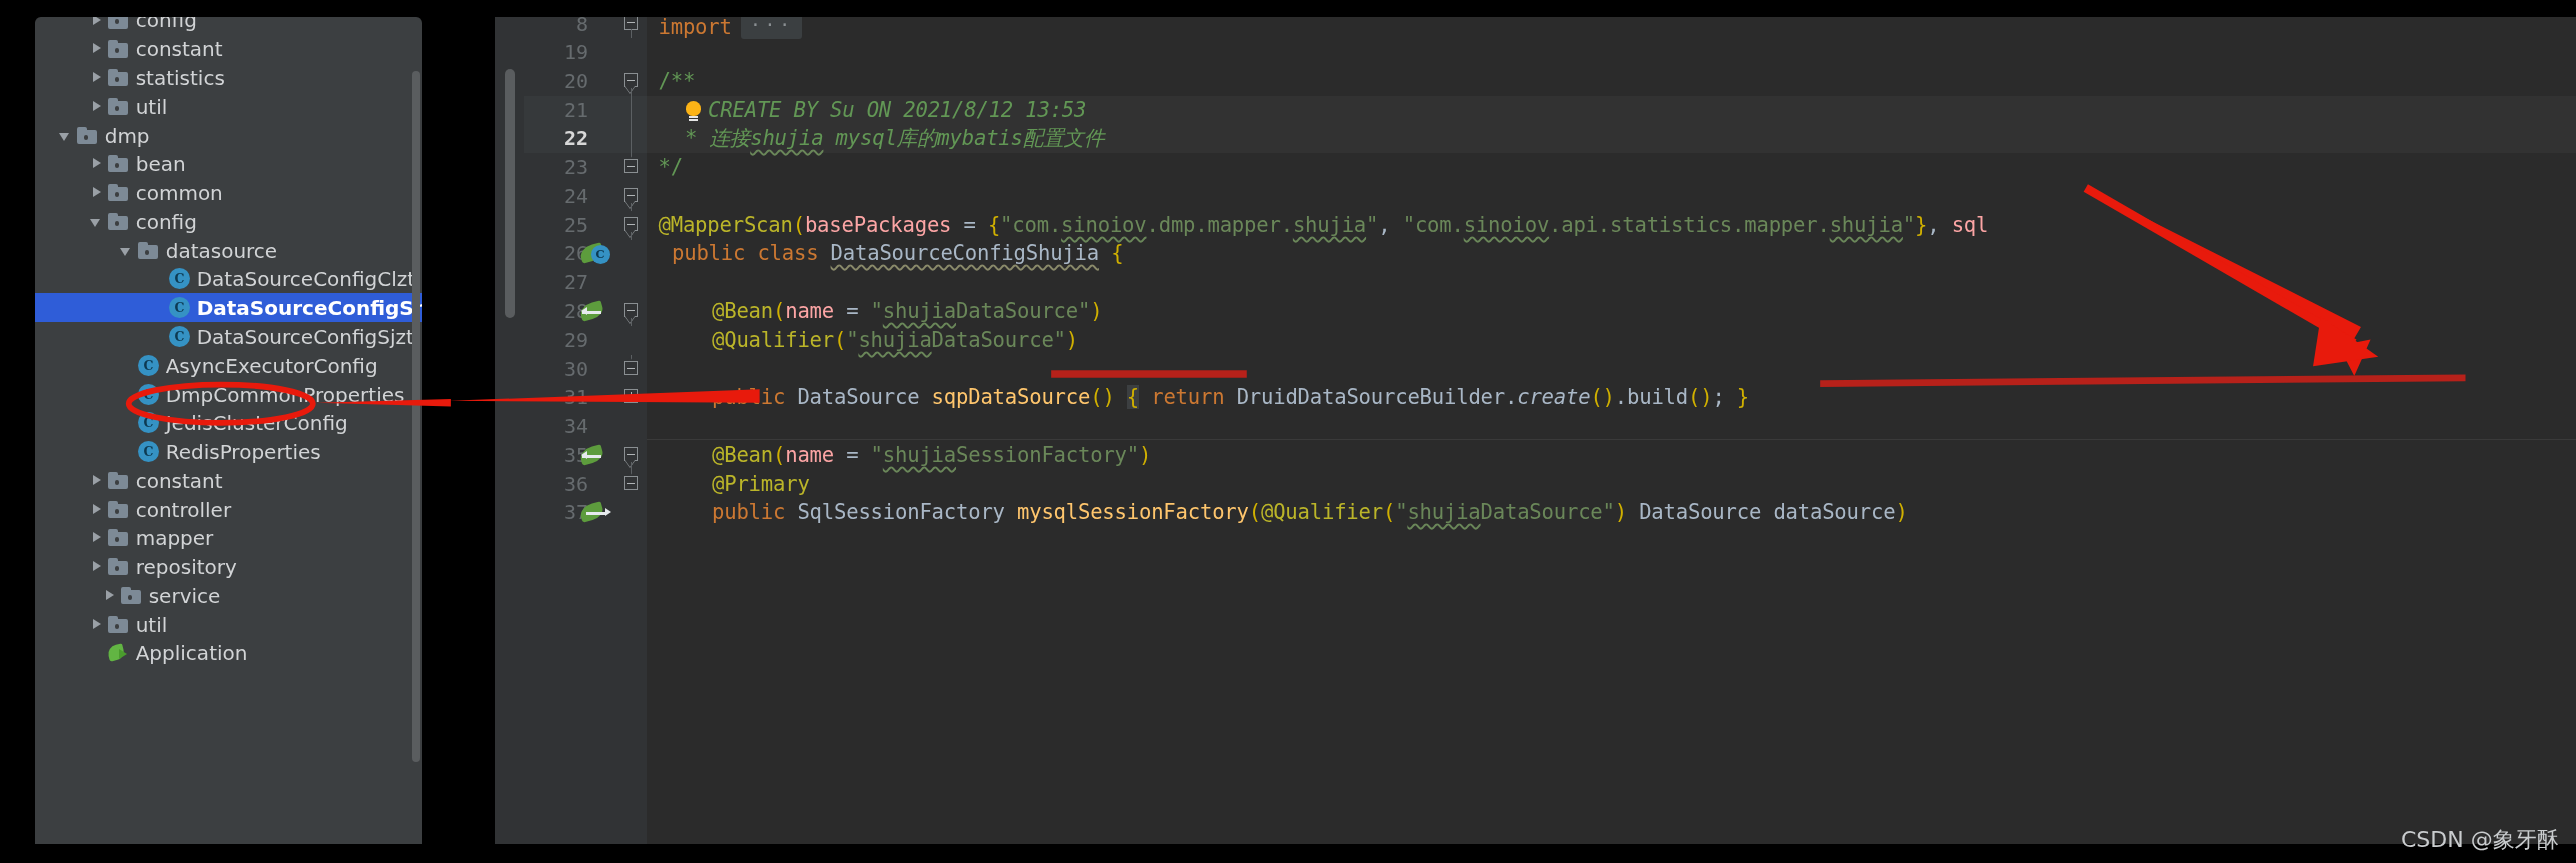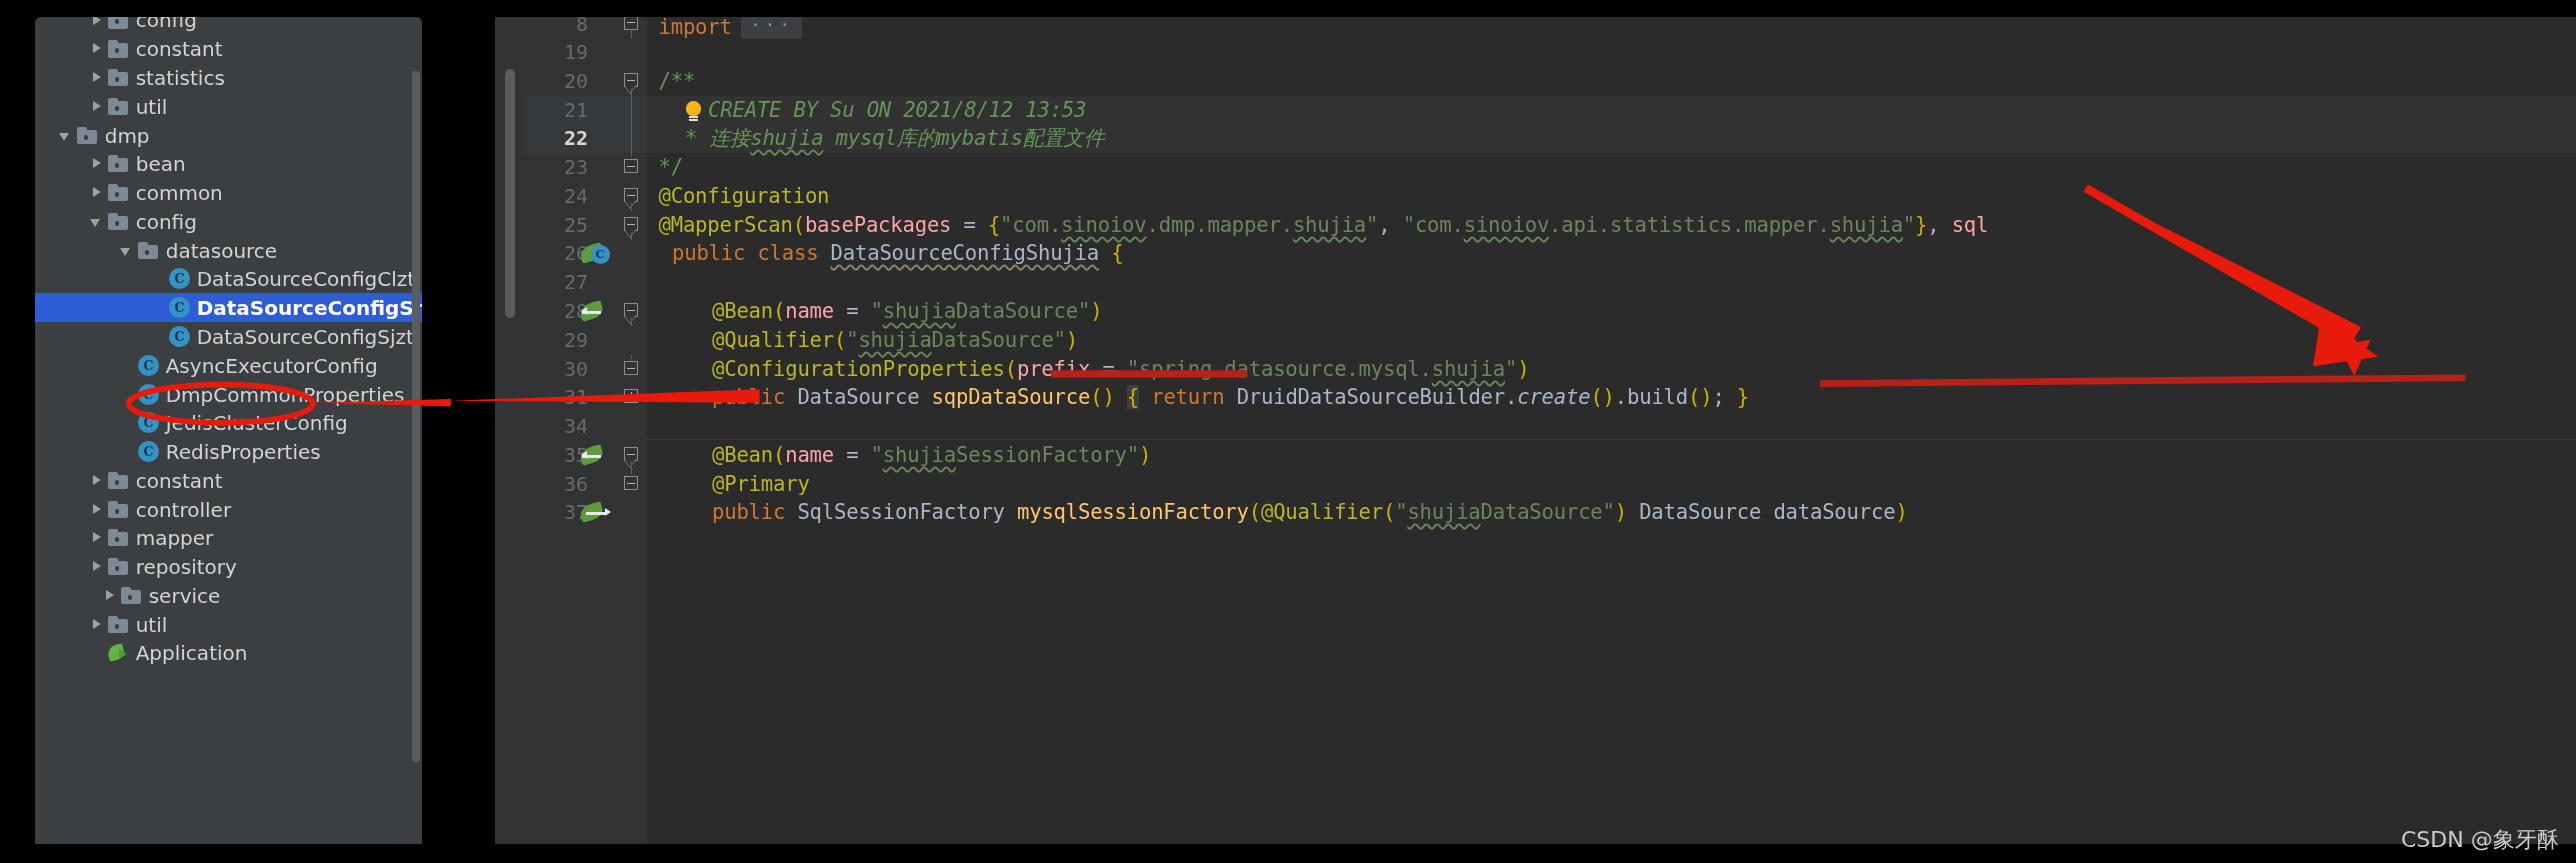--- a/index.html
+++ b/index.html
@@ -658,27 +658,25 @@
       </div>
     <div id="code-area">
         <div class="cline" style="top: -7.7px; padding-left: 11.5px;"><span class="kw">import</span><span class="import-fold">···</span></div>
         <div class="cline" style="top: 21px; padding-left: 11.5px;"></div>
         <div class="cline" style="top: 50px; padding-left: 11.5px;"><span class="cmtn">/**</span></div>
         <div class="hl-line-wide" style="top: 79px;"></div>
         <div class="cline" style="top: 79px; padding-left: 38px;"><span class="bulb"><span class="glass"></span><span class="base1"></span><span class="base2"></span></span><span class="cmt">CREATE BY Su ON 2021/8/12 13:53</span></div>
         <div class="hl-line-wide" style="top: 107px;"></div>
         <div class="cline" style="top: 107px; padding-left: 38px;"><span class="cmt">* 连接</span><span class="cmt squig">shujia</span><span class="cmt"> mysql库的mybatis配置文件</span></div>
         <div class="cline" style="top: 136px; padding-left: 11.5px;"><span class="cmtn">*/</span></div>
-        <div class="cline" style="top: 165px; padding-left: 11.5px;"><span class="anno">@Configuration</span></div>
         <div class="cline" style="top: 194px; padding-left: 11.5px;"><span class="anno">@MapperScan</span><span class="brace">(</span><span class="field">basePackages</span> <span class="punc">=</span> <span class="brace">{</span><span class="str">"com.</span><span class="str squig">sinoiov</span><span class="str">.dmp.mapper.</span><span class="str squig">shujia</span><span class="str">"</span><span class="punc">,</span> <span class="str">"com.</span><span class="str squig">sinoiov</span><span class="str">.api.statistics.mapper.</span><span class="str squig">shujia</span><span class="str">"</span><span class="brace">}</span><span class="punc">,</span> <span class="field">sql</span></div>
         <div class="cline" style="top: 222px; padding-left: 25px;"><span class="kw">public class</span> <span class="ident squig-w">DataSourceConfigShujia</span> <span class="brace">{</span></div>
         <div class="cline" style="top: 251px; padding-left: 11.5px;"></div>
         <div class="cline" style="top: 280px; padding-left: 65px;"><span class="anno">@Bean</span><span class="brace">(</span><span class="field">name</span> <span class="punc">=</span> <span class="str">"</span><span class="str squig">shujia</span><span class="str">DataSource"</span><span class="brace">)</span></div>
         <div class="cline" style="top: 309px; padding-left: 65px;"><span class="anno">@Qualifier</span><span class="brace">(</span><span class="str">"</span><span class="str squig">shujia</span><span class="str">DataSource"</span><span class="brace">)</span></div>
-        <div class="cline" style="top: 338px; padding-left: 65px;"><span class="anno">@ConfigurationProperties</span><span class="brace">(</span><span class="field">prefix</span> <span class="punc">=</span> <span class="str">"spring.datasource.mysql.</span><span class="str squig">shujia</span><span class="str">"</span><span class="brace">)</span></div>
         <div class="cline" style="top: 366px; padding-left: 65px;"><span class="kw">public</span> <span class="ident">DataSource</span> <span class="meth">sqpDataSource</span><span class="brace">()</span> <span class="curly-hl brace">{</span> <span class="kw">return</span> <span class="ident">DruidDataSourceBuilder</span><span class="punc">.</span><span class="cmt" style="color:#a9b7c6">create</span><span class="brace">()</span><span class="punc">.</span><span class="ident">build</span><span class="brace">()</span><span class="punc">;</span> <span class="brace">}</span></div>
         <div class="cline" style="top: 395px; padding-left: 11.5px;"></div>
         <div style="position: absolute; left: 0px; right: 0px; top: 422px; height: 1px; background: rgb(58, 58, 58);"></div>
         <div class="cline" style="top: 424px; padding-left: 65px;"><span class="anno">@Bean</span><span class="brace">(</span><span class="field">name</span> <span class="punc">=</span> <span class="str">"</span><span class="str squig">shujia</span><span class="str">SessionFactory"</span><span class="brace">)</span></div>
         <div class="cline" style="top: 453px; padding-left: 65px;"><span class="anno">@Primary</span></div>
         <div class="cline" style="top: 481px; padding-left: 65px;"><span class="kw">public</span> <span class="ident">SqlSessionFactory</span> <span class="meth">mysqlSessionFactory</span><span class="brace">(</span><span class="anno">@Qualifier</span><span class="brace">(</span><span class="str">"</span><span class="str squig">shujia</span><span class="str">DataSource"</span><span class="brace">)</span> <span class="ident">DataSource</span> <span class="ident">dataSource</span><span class="brace">)</span></div>
       </div>
   </div>
 
   <svg class="anno-svg" viewBox="0 0 2686 900">

